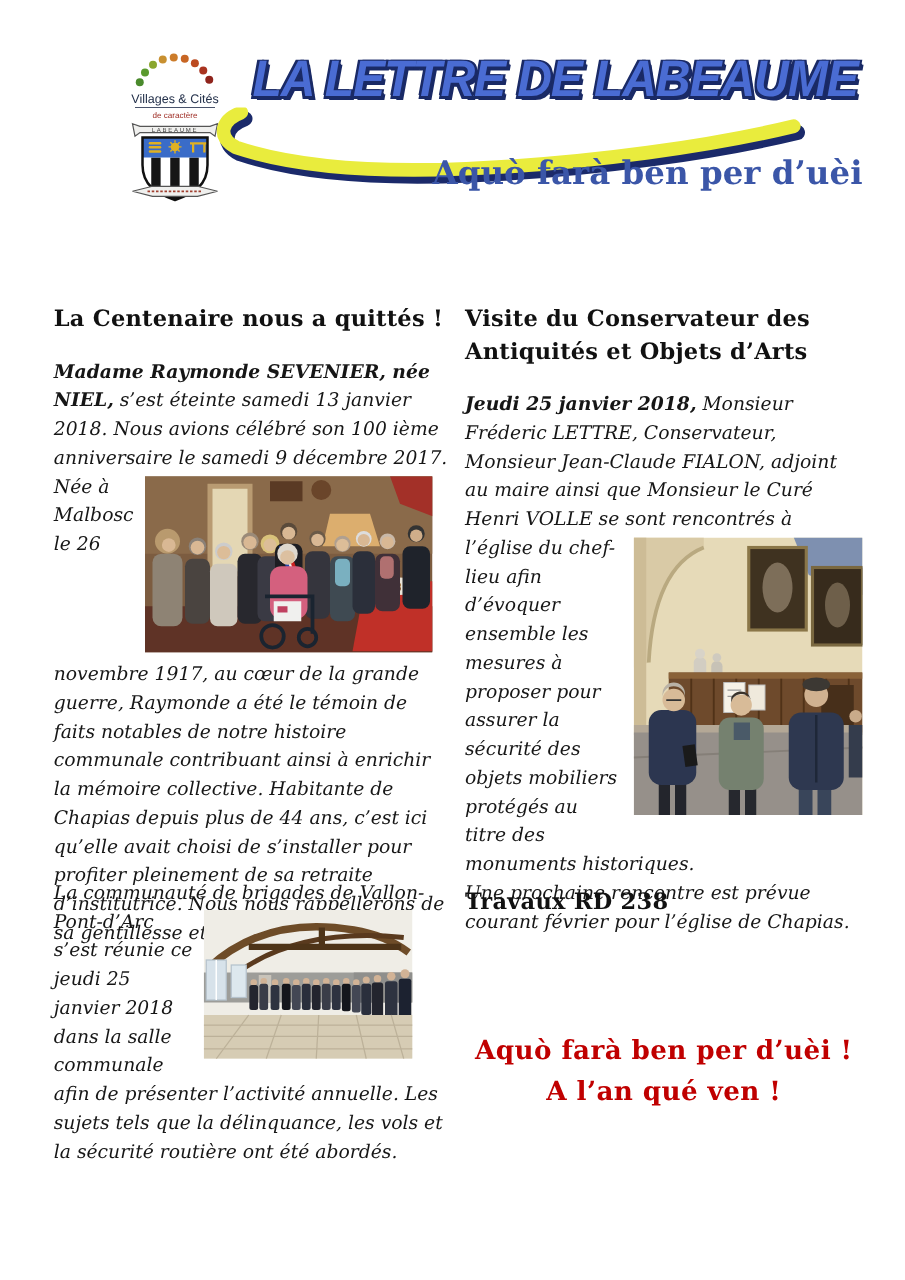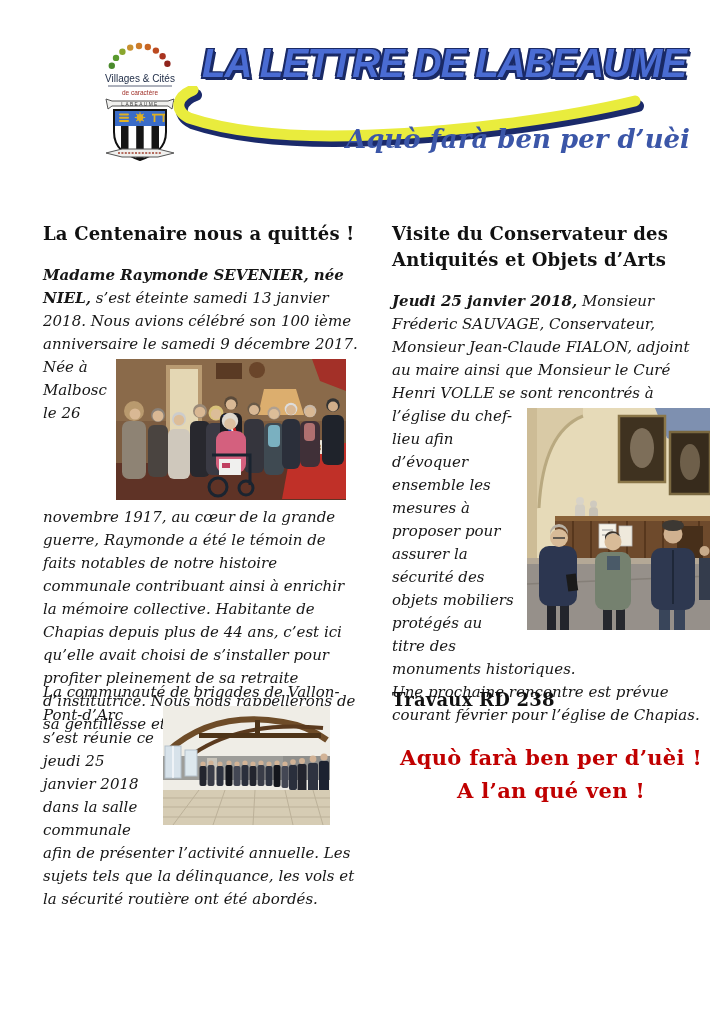--- a/index.html
+++ b/index.html
@@ -17,45 +17,45 @@
     position:relative;z-index:2;
     font-family:"Liberation Sans", sans-serif;font-weight:bold;font-style:italic;
     font-size:41px;letter-spacing:-1px;white-space:nowrap;text-align:center;
     color:#4a6cd3;
     text-shadow:-2px -1px 0 #1a2a66, 2px -1px 0 #1a2a66, -2px 2px 0 #1a2a66,
                  2px 2px 0 #1a2a66, 3px 3px 0 #1a2a66;
     transform:scaleX(0.94);transform-origin:50% 0;
   }
   .subtitle{
     position:absolute;z-index:2;top:84px;left:158px;width:306px;
-    font-family:"DejaVu Serif", serif;font-style:italic;font-weight:bold;
+    font-family:"DejaVu Serif", serif;font-weight:bold;
     font-size:26px;color:#3b56a8;text-align:center;white-space:nowrap;
   }
   
   .articles{
-    position:absolute;top:215px;left:43px;width:657px;
-    display:grid;grid-template-columns:317px 318px;column-gap:32px;
+    position:absolute;top:237px;left:43px;width:657px;
+    display:grid;grid-template-columns:317px 318px;column-gap:12px;
     grid-template-rows:466px auto;
   }
   article{min-width:0;}
   h2{
     font-family:"DejaVu Serif", serif;font-weight:bold;font-size:18px;
     line-height:1.45;letter-spacing:0.2px;color:#111;margin:6px 0 17px 0;
   }
   .body{font-size:15px;line-height:23px;margin:0;text-align:left;font-style:italic;}
   .lead{font-weight:bold;}
   .blockline{display:block;}
   .ph{float:right;display:block;}
   .ph svg{display:block;width:100%;height:100%;}
   .ph1{width:230px;height:141px;margin:3px 14px 6px 8px;}
   .ph2{width:183px;height:222px;margin:3px 0 8px 9px;}
   .ph3{width:167px;height:119px;margin:2px 30px 6px 8px;}
   
   .motto{
-    margin-top:28px;text-align:center;font-weight:bold;
+    margin-top:88px;text-align:center;font-weight:bold;
     font-size:21px;line-height:33px;color:#c00000;letter-spacing:0.3px;
   }
 </style>
 </head>
 <body>
 
 <div class="page">
 
   <header class="masthead">
 
@@ -207,21 +207,21 @@
           <path d="M96,96 h38 v30" fill="none" stroke="#1a2430" stroke-width="3"></path>
           <circle cx="102" cy="128" r="9" fill="none" stroke="#1a2430" stroke-width="3"></circle>
           <circle cx="130" cy="129" r="7" fill="none" stroke="#1a2430" stroke-width="3"></circle>
         </g>
       </svg>
           </span><span>décembre 2017. Née à Malbosc le 26 novembre 1917, au cœur de la grande guerre, Raymonde a été le témoin de faits notables de notre histoire communale contribuant ainsi à enrichir la mémoire collective. Habitante de Chapias depuis plus de 44 ans, c’est ici qu’elle avait choisi de s’installer pour profiter pleinement de sa retraite d’institutrice. Nous nous rappellerons de sa gentillesse et de son humanité.</span></p>
     </article>
 
     <article>
       <h2>Visite du Conservateur des Antiquités et Objets d’Arts</h2>
-      <p class="body"><span class="lead">Jeudi 25 janvier 2018,</span><span> Monsieur Fréderic SAUVAGE, Conservateur, Monsieur Jean-Claude FIALON, adjoint au maire ainsi que Monsieur le Curé Henri VOLLE se sont </span><span class="ph ph2">
+      <p class="body"><span class="lead">Jeudi 25 janvier 2018,</span><span> Monsieur Fréderic LETTRE, Conservateur, Monsieur Jean-Claude FIALON, adjoint au maire ainsi que Monsieur le Curé Henri VOLLE se sont </span><span class="ph ph2">
             <svg viewBox="0 0 183 222" preserveAspectRatio="none">
         <rect width="183" height="222" fill="#e6dab8"></rect>
         <polygon points="128,0 183,0 183,46 140,30" fill="#7e90b0"></polygon>
         <path d="M0,0 L56,0 L56,8 Q16,24 12,100 L0,104 Z" fill="#d9caa6"></path>
         <path d="M56,8 Q16,24 12,100" fill="none" stroke="#b9a980" stroke-width="3"></path>
         <rect x="0" y="0" width="10" height="170" fill="#cdbc96"></rect>
         <rect x="92" y="8" width="46" height="66" fill="#3f3220" stroke="#8a7648" stroke-width="2.5"></rect>
         <ellipse cx="115" cy="40" rx="12" ry="20" fill="#cab9a0" opacity="0.45"></ellipse>
         <rect x="143" y="24" width="40" height="62" fill="#372b1c" stroke="#7a6840" stroke-width="2.5"></rect>
         <ellipse cx="163" cy="54" rx="10" ry="18" fill="#c0ae92" opacity="0.4"></ellipse>

